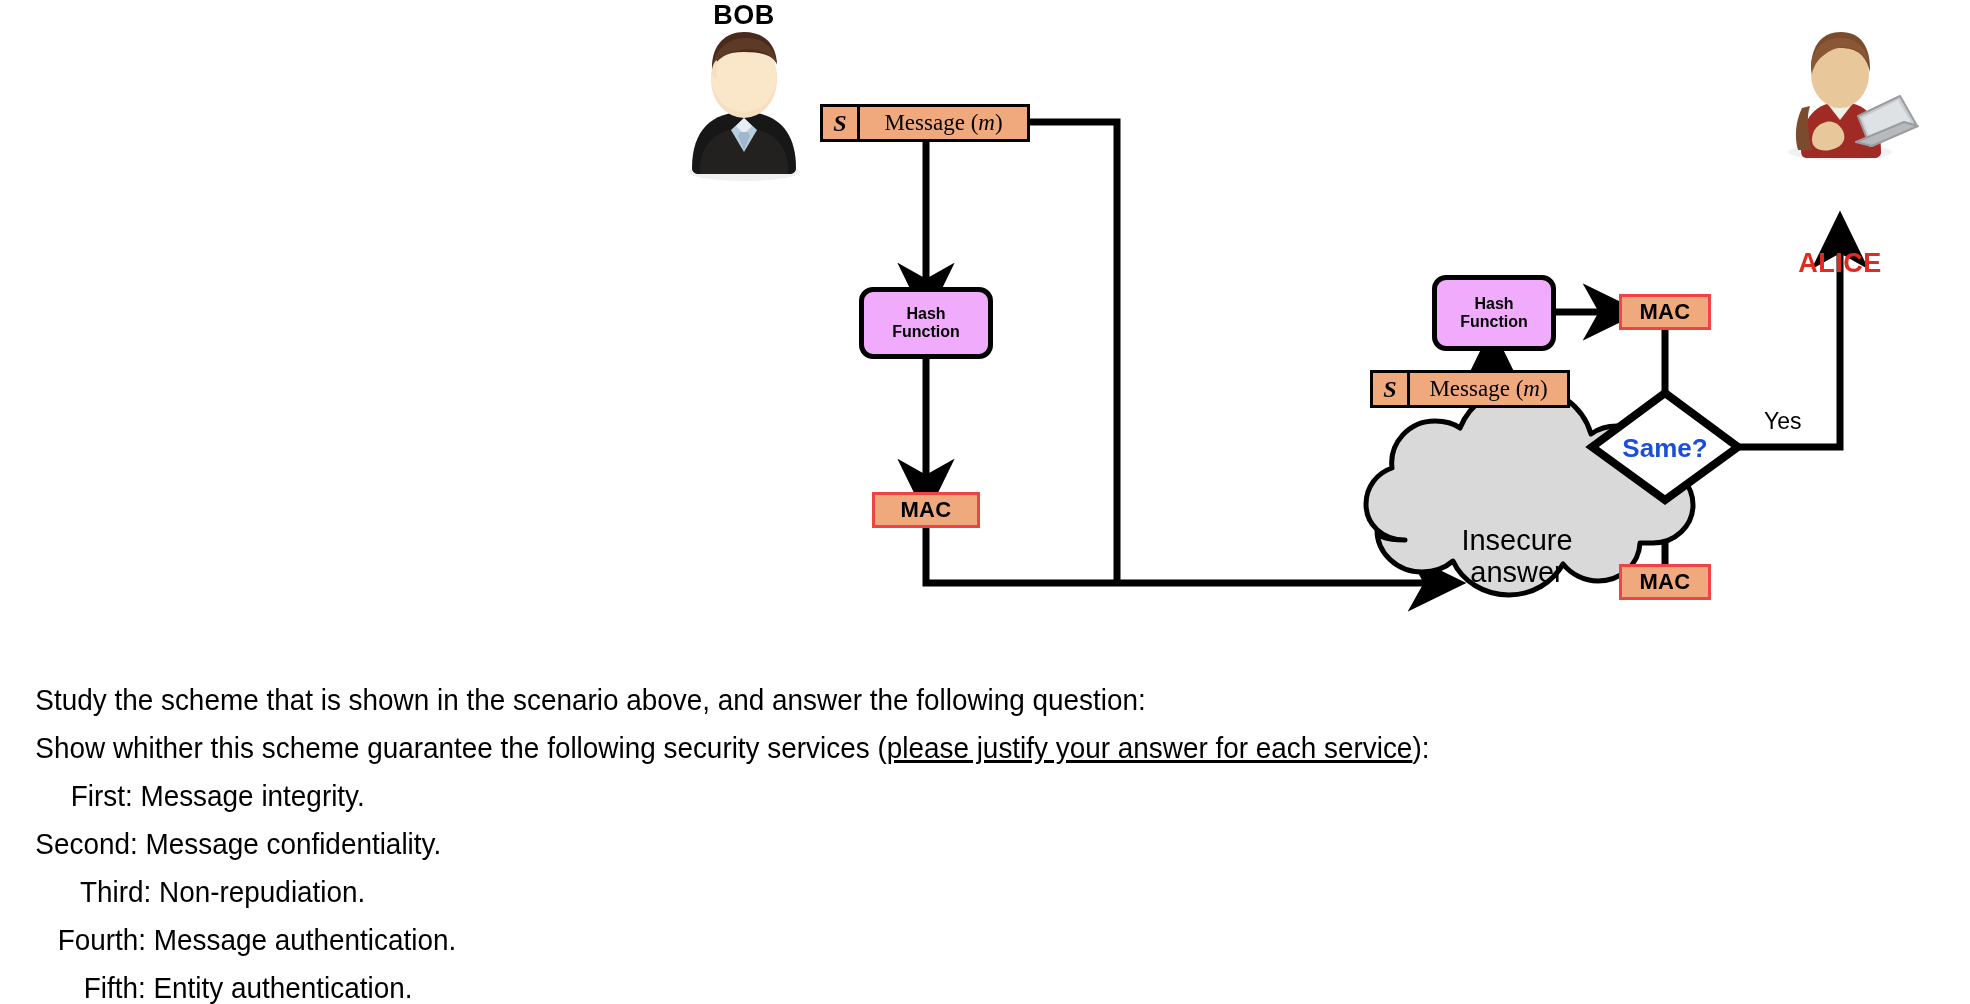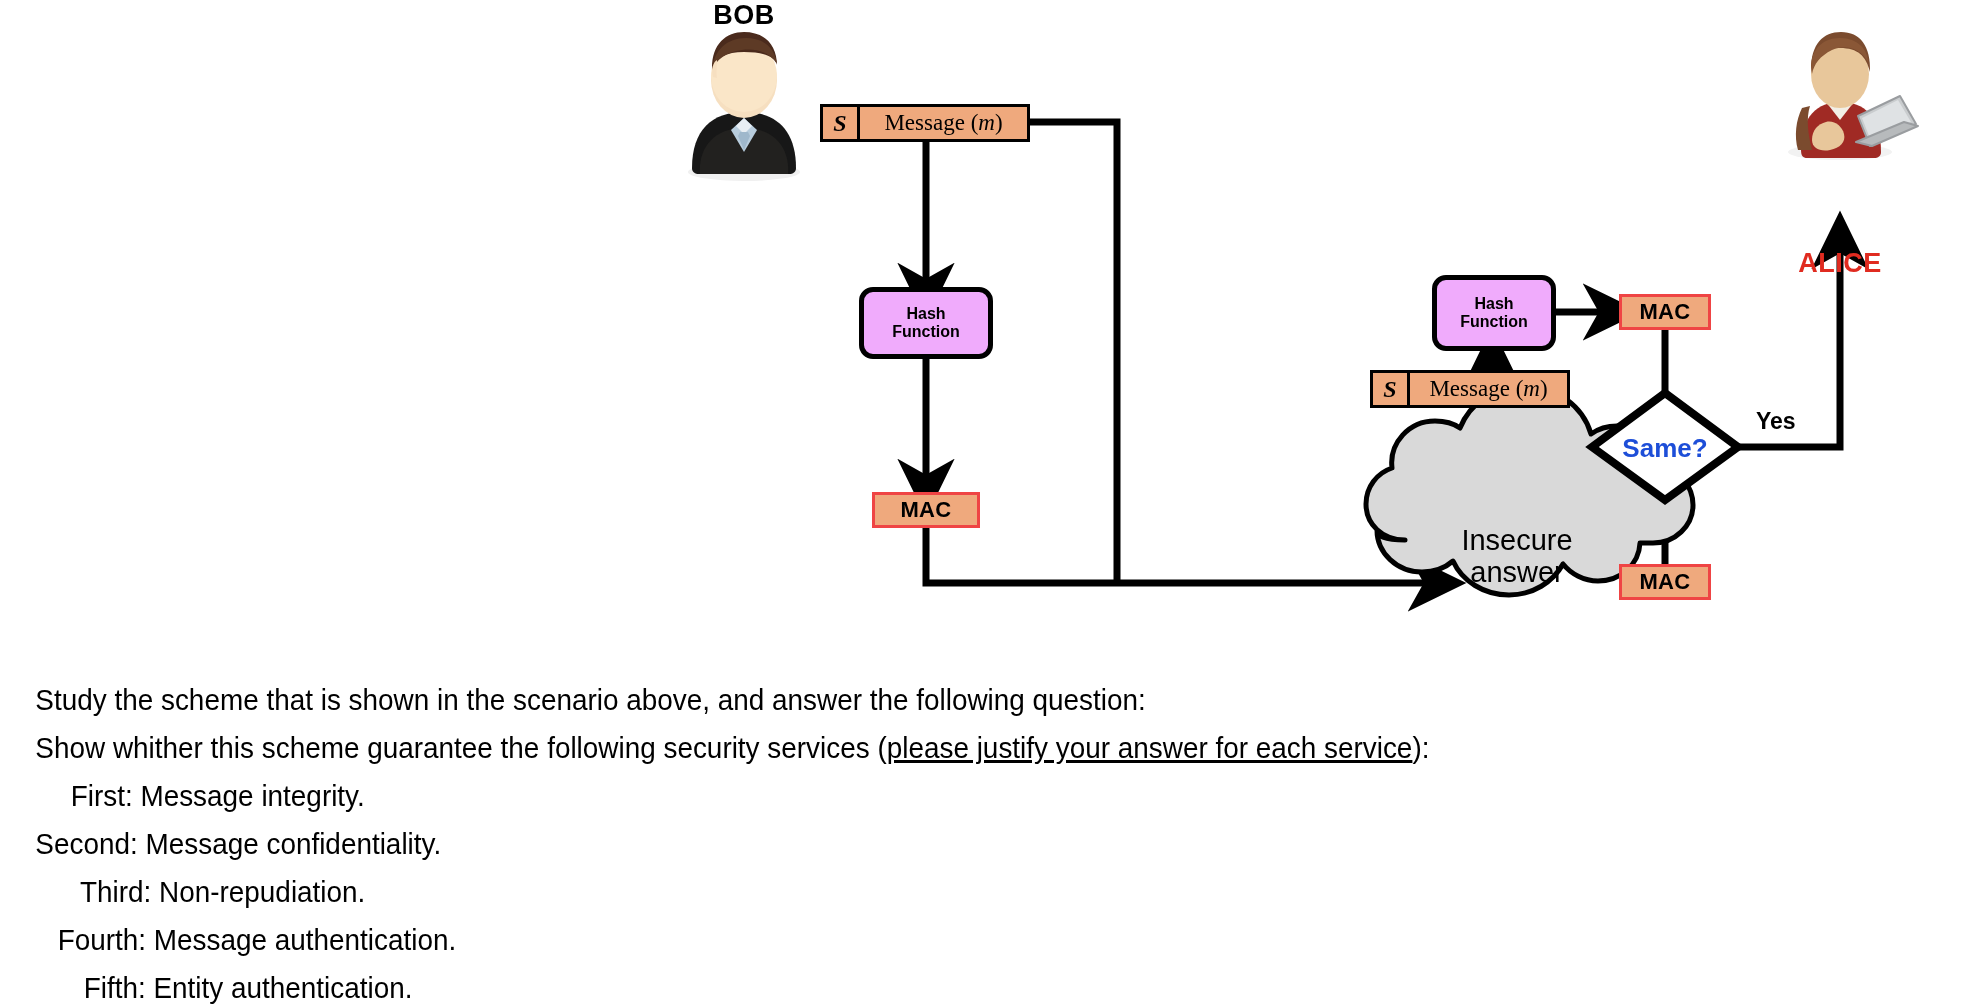--- a/index.html
+++ b/index.html
@@ -30,21 +30,21 @@
   .hash-box{position:absolute;background:#f0abfc;border:5px solid #000;
        border-radius:14px;display:flex;flex-direction:column;align-items:center;
        justify-content:center;font-weight:bold;font-size:16px;line-height:1.12;
        box-sizing:border-box;}
   .diamond-txt{position:absolute;width:100%;text-align:center;
        color:#1d4ed8;font-weight:bold;font-size:26px;}
 
   .cloud-txt{position:absolute;width:100%;text-align:center;font-size:29px;
        line-height:1.12;}
 
-  .edge-label{position:absolute;font-weight:bold;font-size:23px;}
+  .edge-label{position:absolute;font-weight:normal;font-size:23px;margin-left:8px;}
 
   svg{position:absolute;left:0;top:0;overflow:visible;}
 
   
   #question{position:absolute;left:0;top:676px;width:1970px;}
   .qline{font-size:30px;line-height:48px;white-space:pre;
          font-family:"Liberation Sans","DejaVu Sans",sans-serif;
          transform:scaleX(.93);transform-origin:left center;}
   .qline u{text-decoration:underline;}
   .ind2{padding-left:0px;}

